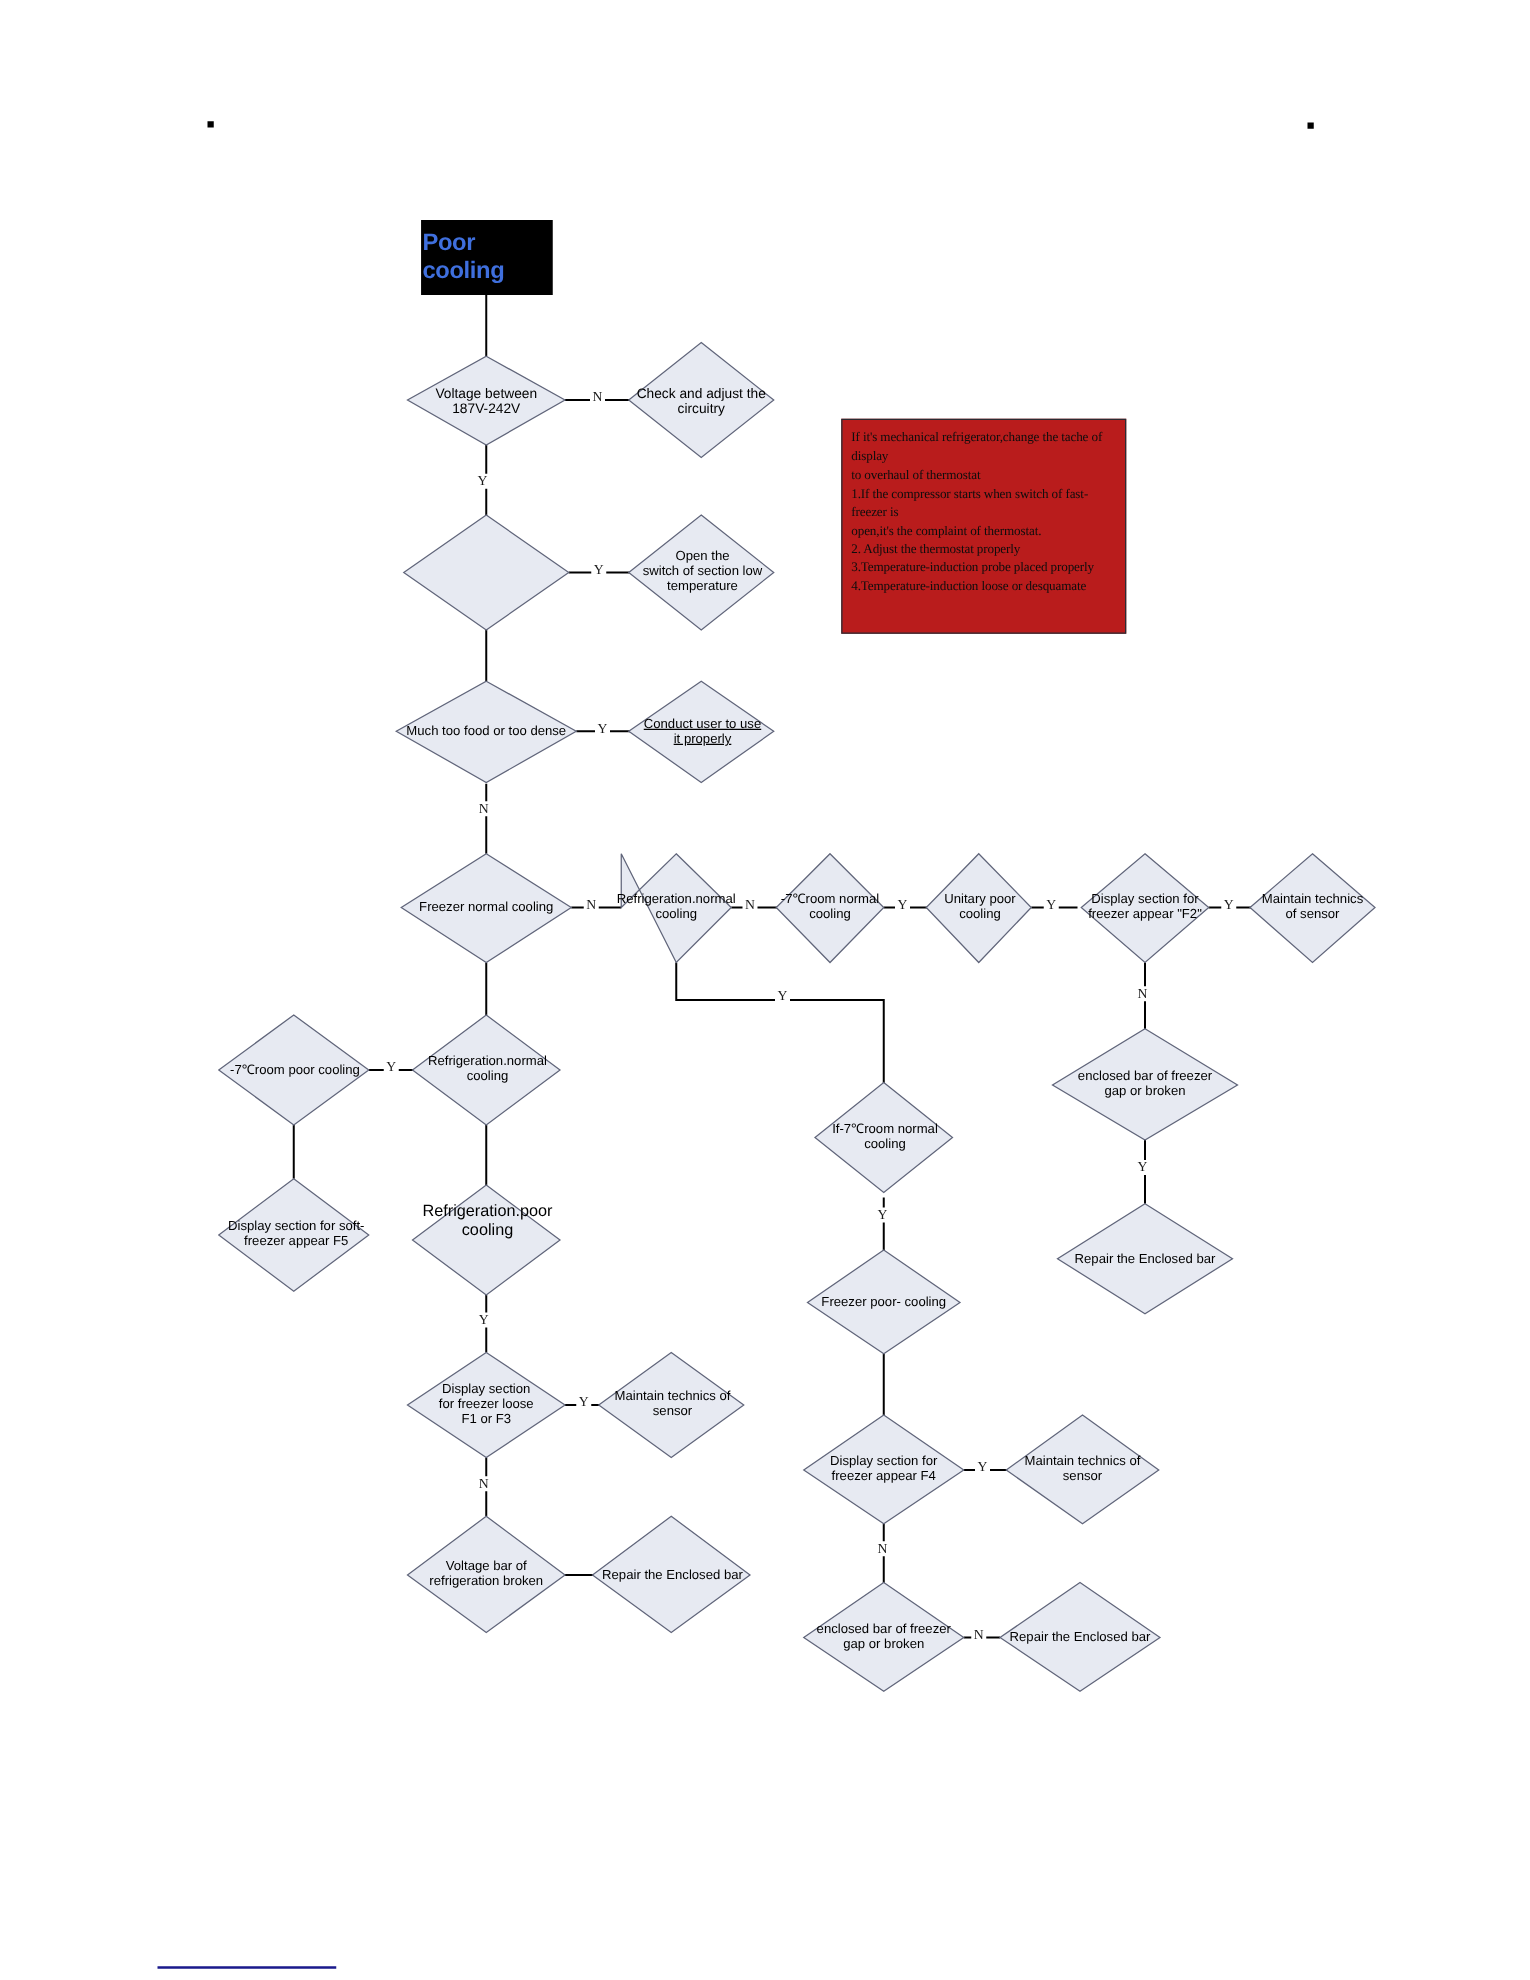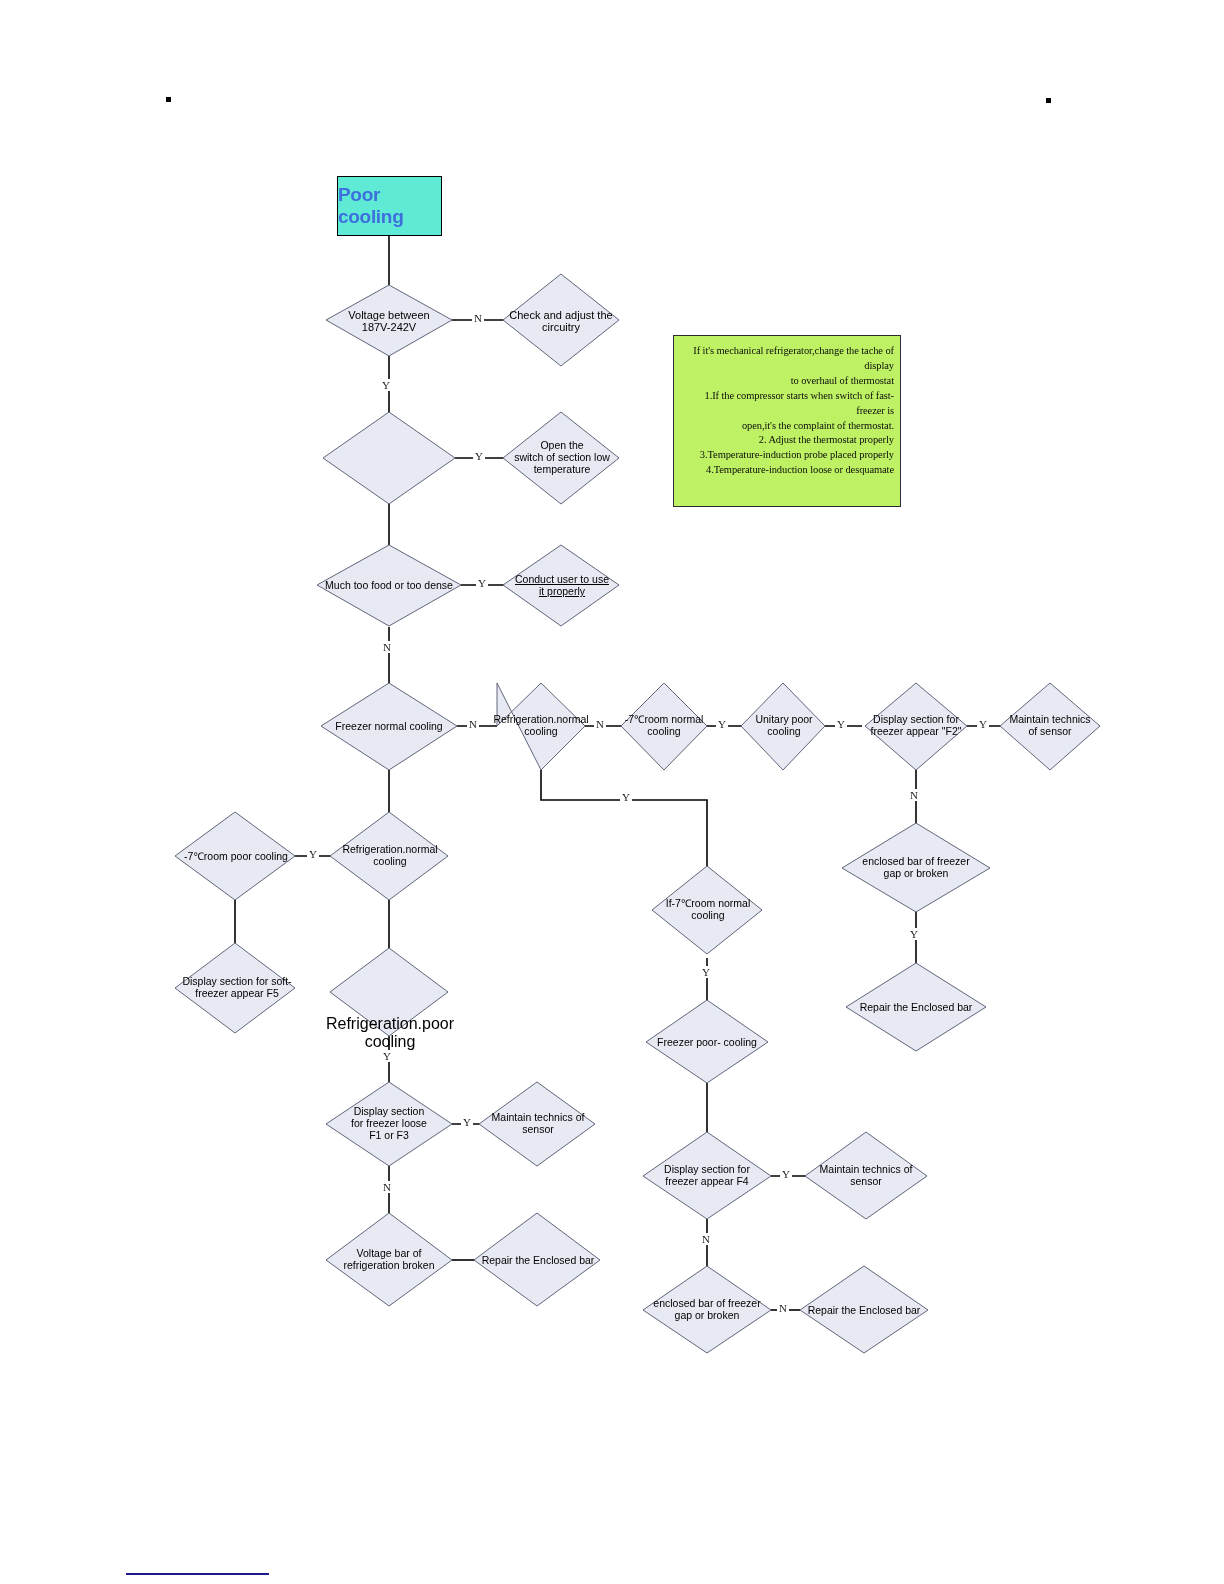--- a/index.html
+++ b/index.html
@@ -55,45 +55,44 @@
     padding: 0 2px;
     text-align: center;
     pointer-events: none;
   }
   #start-box {
     position: absolute;
     left: 337px;
     top: 176px;
     width: 105px;
     height: 60px;
-    background: #5eead4;
+    background: #000000;
     border: 1.6px solid #000000;
     box-sizing: border-box;
     display: flex;
     align-items: center;
     justify-content: center;
   }
   #start-box .start-text {
     color: #3f6fdd;
     font-weight: bold;
     font-size: 19px;
     font-family: "Liberation Sans", sans-serif;
     letter-spacing: -0.3px;
   }
   #note-box {
     position: absolute;
     left: 673px;
     top: 335px;
     width: 228px;
     height: 172px;
-    background: #bef264;
+    background: #b91c1c;
     border: 1.4px solid #2b2b33;
     box-sizing: border-box;
     padding: 8px 6px 4px 7px;
-    text-align: right;
   }
   #note-box .note-line {
     font-family: "Liberation Serif", serif;
     font-size: 10.5px;
     line-height: 1.42;
     color: #0d0d0d;
     letter-spacing: -0.1px;
   }
   .corner-dot {
     position: absolute;
@@ -233,21 +232,21 @@
   <div class="node-label" style="left:858px;top:705px;width:116px;height:42px;font-size:10.5px;">Display section for
 freezer appear "F2"</div>
   <div class="node-label" style="left:998px;top:705px;width:104px;height:42px;font-size:10.5px;">Maintain technics
 of sensor</div>
 
   <div class="node-label" style="left:176px;top:845px;width:120px;height:24px;font-size:10.5px;">-7℃room poor cooling</div>
   <div class="node-label" style="left:336px;top:835px;width:108px;height:42px;font-size:10.5px;">Refrigeration.normal
 cooling</div>
   <div class="node-label" style="left:176px;top:967px;width:122px;height:42px;font-size:10.5px;">Display section for soft-
 freezer appear F5</div>
-  <div class="node-label" style="left:336px;top:1012px;width:108px;height:42px;font-size:16px;">Refrigeration.poor
+  <div class="node-label" style="left:336px;top:956px;width:108px;height:42px;font-size:13px;">Refrigeration.poor
 cooling</div>
 
   <div class="node-label" style="left:330px;top:1094px;width:118px;height:60px;font-size:10.5px;">Display section
 for freezer loose
 F1 or F3</div>
   <div class="node-label" style="left:482px;top:1103px;width:112px;height:42px;font-size:10.5px;">Maintain technics of
 sensor</div>
   <div class="node-label" style="left:328px;top:1239px;width:122px;height:42px;font-size:10.5px;">Voltage bar of
 refrigeration broken</div>
   <div class="node-label" style="left:477px;top:1249px;width:122px;height:24px;font-size:10.5px;">Repair the Enclosed bar</div>

